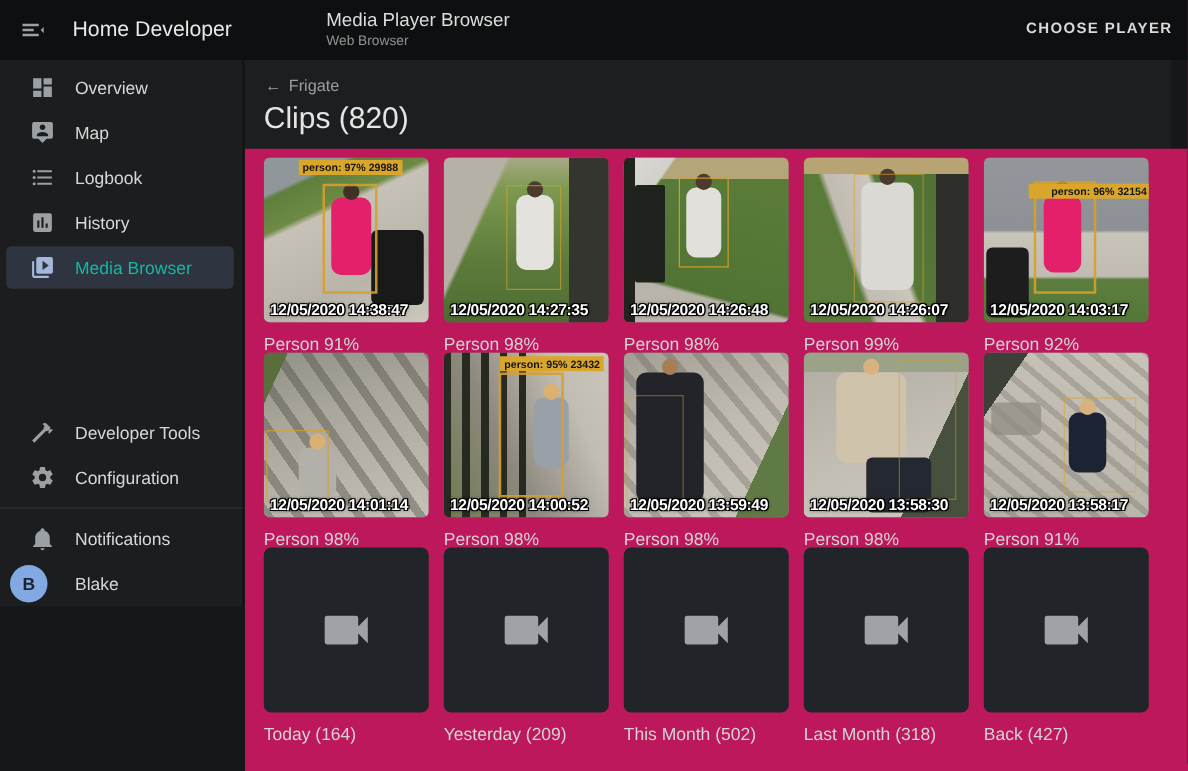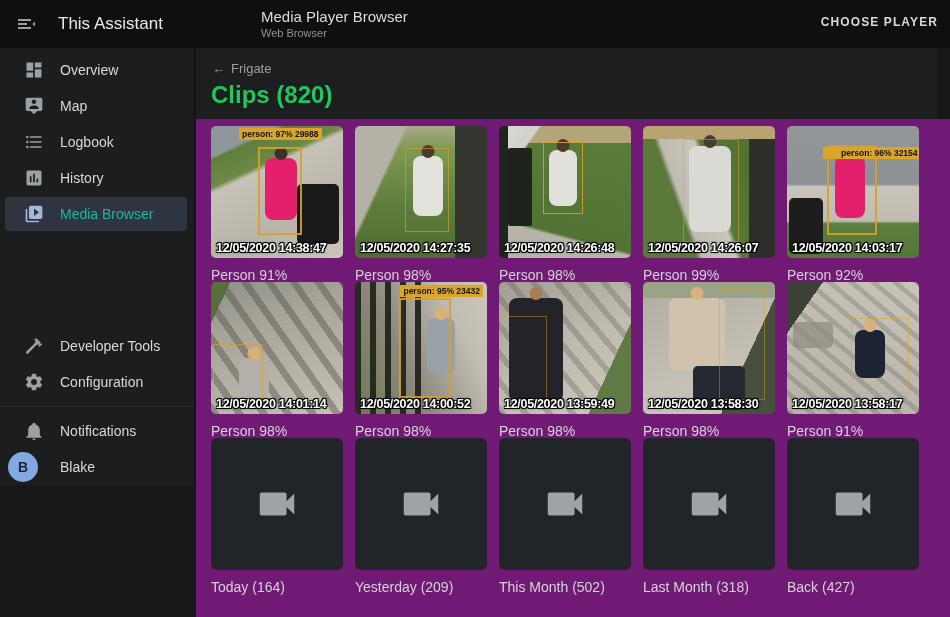--- a/index.html
+++ b/index.html
@@ -34,24 +34,24 @@
   .sb-divider { height:1px; background:#2c2e30; margin:6px 0 6px 0; }
   .avatar { position:relative; margin-left:8px; width:30px; height:30px; border-radius:50%;
     background:#83a9e2; color:#1c2633; font-size:14px; font-weight:700;
     display:flex; align-items:center; justify-content:center; z-index:1; }
   .nav-item .nlabel.after-avatar { margin-left:22px; }
 
   
   .content-header { position:absolute; left:196px; top:48px; right:13px; height:71px; background:#1c1e20; }
   .breadcrumb { position:absolute; left:16px; top:13px; font-size:13px; color:#9e9e9e; cursor:pointer; }
   .breadcrumb .arrow { margin-right:6px; font-size:13px; }
-  .clips-title { position:absolute; left:15px; top:33px; font-size:24px; font-weight:700; color:#22c55e; }
-
-  
-  .content { position:absolute; left:196px; top:119px; right:0; bottom:0; background:#701a75; }
+  .clips-title { position:absolute; left:15px; top:33px; font-size:24px; font-weight:400; color:#e5e5e5; }
+
+  
+  .content { position:absolute; left:196px; top:119px; right:0; bottom:0; background:#be185d; }
   .grid { display:grid; grid-template-columns:repeat(5, 132px); column-gap:12px; padding:7px 0 0 15px; }
   .card { width:132px; cursor:pointer; }
   .card-label { padding-top:9px; height:24px; font-size:14px; color:#d4d4d4; white-space:nowrap; }
 
   .thumb { position:relative; width:132px; height:132px; border-radius:5px; overflow:hidden; background:#6f6f6f; }
   .ts { position:absolute; left:5px; bottom:3px; font-size:12.5px; font-weight:700; color:#fff;
     letter-spacing:-0.3px; white-space:nowrap; z-index:4;
     text-shadow:-1px -1px 0 #000, 1px -1px 0 #000, -1px 1px 0 #000, 1px 1px 0 #000, 0 0 3px #000; }
   .tag { position:absolute; font-size:8.5px; font-weight:700; color:#141414; background:#d9a62b;
     padding:1px 3px; white-space:nowrap; z-index:3; }
@@ -144,21 +144,21 @@
 </style>
 </head>
 <body>
 
 <div class="appbar">
   <div class="menu-toggle">
     <svg viewBox="0 0 24 24">
         <path d="M4,7H17V9H4V7M4,11H13V13H4V11M4,15H17V17H4V15M21,9.5L18.5,12L21,14.5V9.5Z"></path>
       </svg>
   </div>
-  <div class="ha-title">This Assistant</div>
+  <div class="ha-title">Home Developer</div>
   <div class="page-title-block">
     <div class="page-title">Media Player Browser</div>
     <div class="page-subtitle">Web Browser</div>
   </div>
   <button class="choose-player">CHOOSE PLAYER</button>
 </div>
 
 <div class="sidebar">
   <div class="nav">
     <div class="nav-item">

